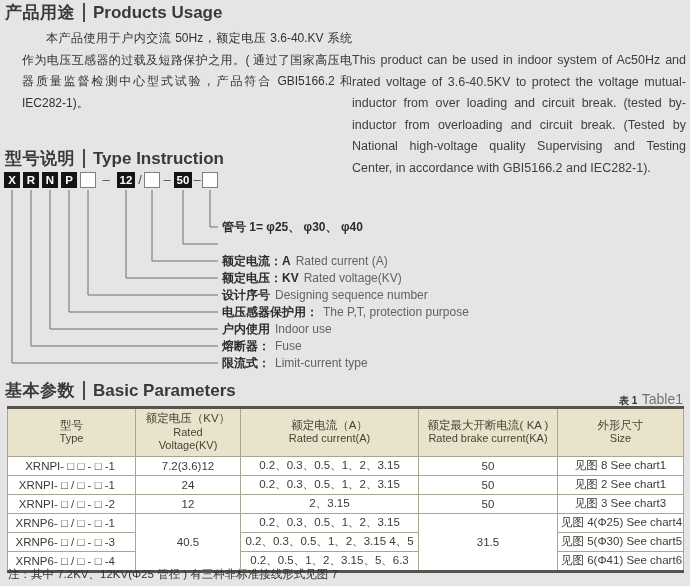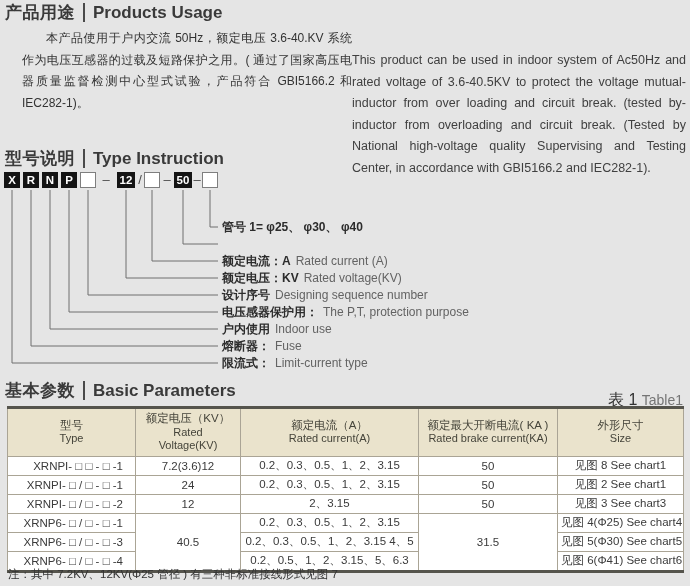--- a/index.html
+++ b/index.html
@@ -30,38 +30,38 @@
   .cbox.wide { width:18px; }
   .cbox.empty { border:1px solid #7e7e7e; background:#fff; }
   .csep { position:absolute; top:172px; height:16px; line-height:15px; font-size:13px; color:#4a4a4a; text-align:center; }
   
   .leads { position:absolute; left:0; top:0; pointer-events:none; }
   .dlabel { position:absolute; left:222px; white-space:nowrap; font-size:12px; line-height:14px; }
   .dlabel .zh { color:#2c2c2c; font-weight:bold; }
   .dlabel .en { color:#636363; margin-left:5px; }
   
   .tableref { position:absolute; right:7px; top:390px; white-space:nowrap; }
-  .tableref .zh { font-size:16px; font-weight:normal; color:#333; }
+  .tableref .zh { font-size:10px; font-weight:bold; color:#333; }
   .tableref .en { font-size:14px; color:#757575; }
   table.ptable {
     position:absolute; left:7px; top:406px; width:676px; table-layout:fixed;
     border-collapse:collapse; font-size:11.5px; color:#3a3a3a;
     border-top:3px solid #55544c; border-bottom:3px solid #55544c;
   }
   .ptable th, .ptable td { border:1px solid #aaa495; }
   .ptable thead th {
     background:#eae3cc; font-weight:normal; color:#45443a;
     font-size:11.5px; line-height:13.5px; padding:3px 1px;
   }
   .ptable thead .en-line { font-size:11px; }
   .ptable tbody td {
     height:18px; background:#fff; text-align:center; padding:0 3px;
     white-space:nowrap; overflow:hidden;
   }
-  .ptable tbody td.type-cell { text-align:right; padding-right:12px; }
+  .ptable tbody td.type-cell { text-align:right; padding-right:20px; }
   .note { position:absolute; left:8px; top:567px; font-size:11.5px; color:#333; white-space:nowrap; }
 </style>
 </head>
 <body>
 
 <div class="page">
 
   <div class="sec-head" style="left:5px; top:1px;">
     <span class="zh">产品用途</span>
     <span class="bar"></span>

